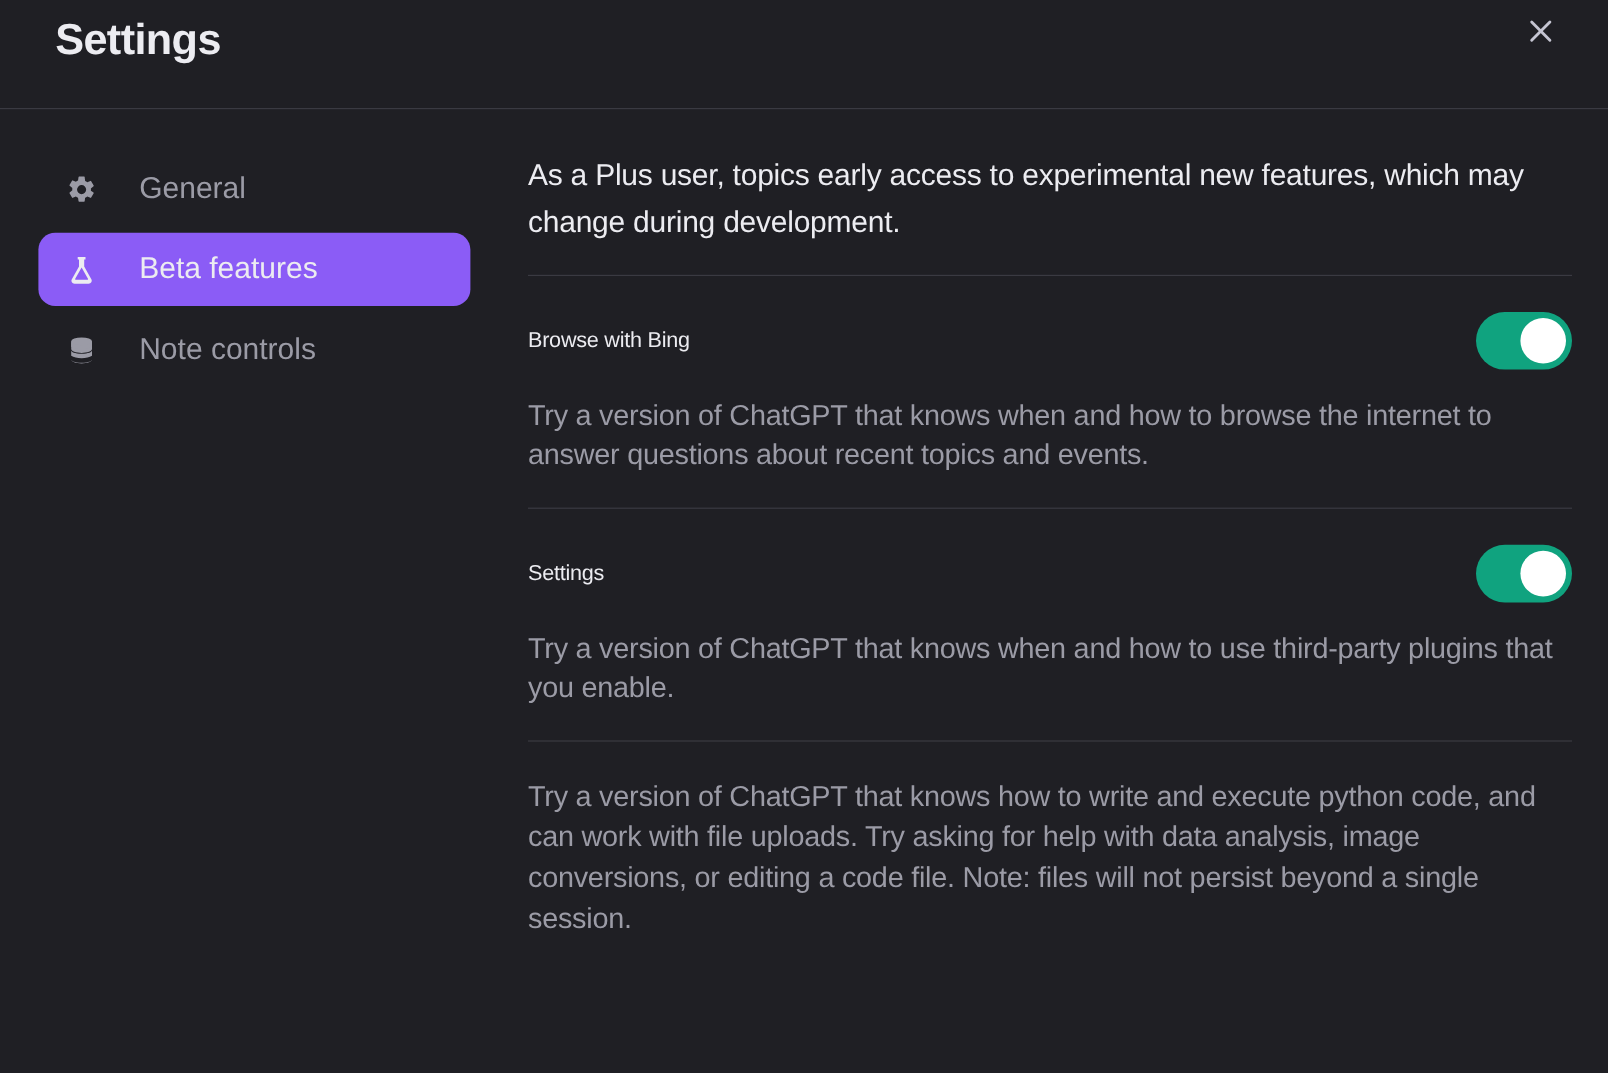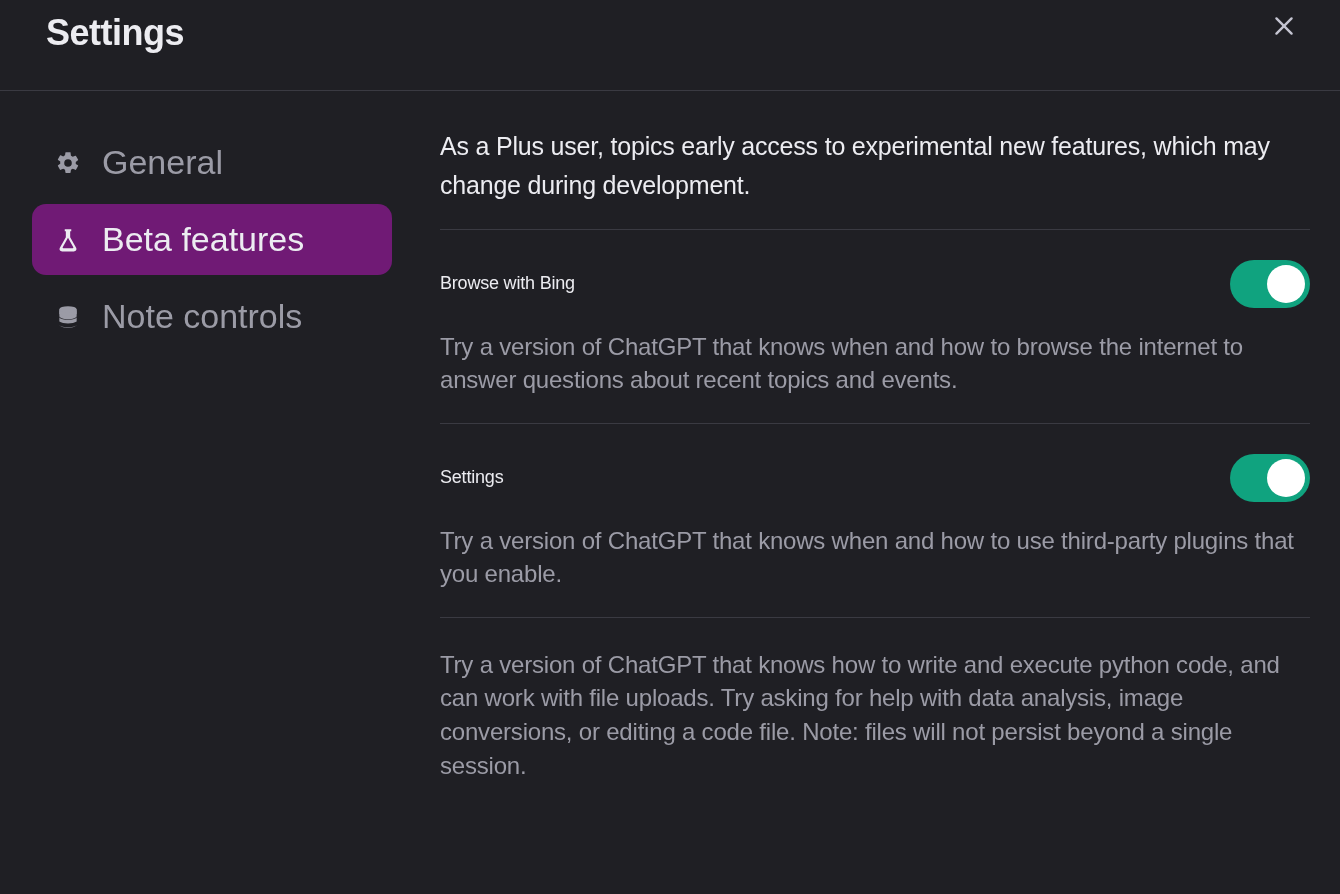--- a/index.html
+++ b/index.html
@@ -46,30 +46,30 @@
       padding-top: 36px;
     }
     .sidebar {
       width: 408px;
       padding-left: 32px;
       padding-right: 16px;
     }
     .sidebar-item {
       display: flex;
       align-items: center;
-      gap: 20px;
+      gap: 34px;
       padding: 16px 22px;
       border-radius: 14px;
       cursor: pointer;
       color: #9b9ba6;
-      font-size: 34px;
+      font-size: 25px;
       margin-bottom: 6px;
     }
     .sidebar-item.active {
-      background: #701a75;
+      background: #8b5cf6;
       color: #ececf1;
       text-align: right;
     }
     .sidebar-item .icon {
       width: 28px;
       height: 28px;
       display: flex;
       align-items: center;
       justify-content: center;
       flex-shrink: 0;

